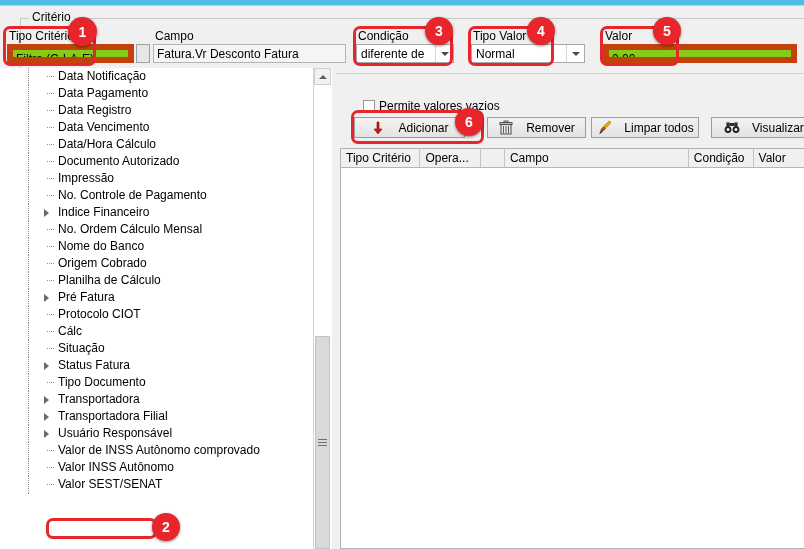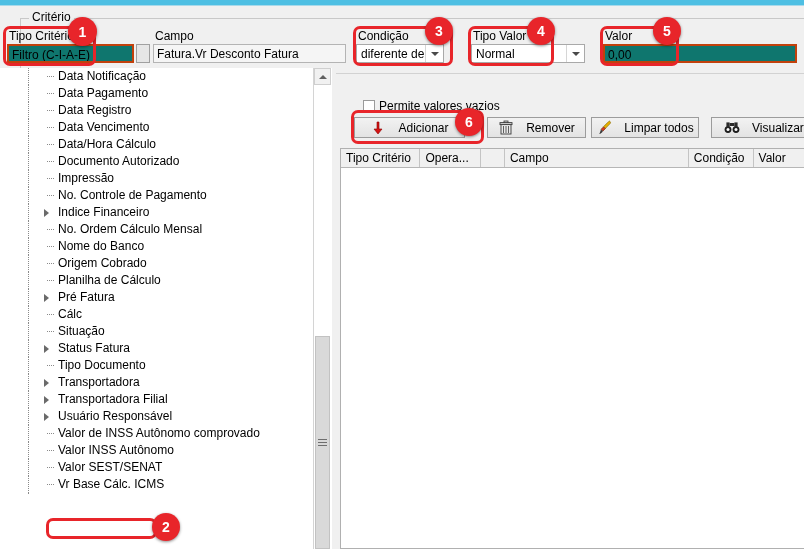--- a/index.html
+++ b/index.html
@@ -19,21 +19,21 @@
   
   .group{position:absolute;left:20px;top:9px;width:796px;height:60px;}
   .group-line{position:absolute;left:0;top:9px;width:796px;height:1px;background:#c8c8c8;}
   .group-left{position:absolute;left:0;top:9px;width:1px;height:51px;background:#c8c8c8;}
   .group-label{position:absolute;left:9px;top:1px;background:#f0f0f0;padding:0 3px;font-size:12px;line-height:14px;color:#000;}
 
   
   .flabel{position:absolute;font-size:12px;line-height:14px;color:#000;white-space:nowrap;}
 
   
-  .tinput{position:absolute;background:#0f766e;border:2px solid #c2410c;box-sizing:border-box;
+  .tinput{position:absolute;background:#84cc16;border:6px solid #c2410c;box-sizing:border-box;
           font-family:"Liberation Sans",sans-serif;font-size:12px;color:#000;
           padding:1px 0 0 3px;line-height:16px;overflow:hidden;white-space:nowrap;}
   .readonlyfield{background:#f5f5f5;border:1px solid #b4b4b4;}
 
   
   .sqbtn{position:absolute;background:#e6e6e6;border:1px solid #a0a0a0;box-sizing:border-box;}
 
   
   .combo{position:absolute;background:#fff;border:1px solid #a9a9a9;box-sizing:border-box;}
   .combo .ctext{position:absolute;left:4px;top:1px;font-size:12px;line-height:16px;white-space:nowrap;}
@@ -107,21 +107,21 @@
   </div>
 
   <div class="flabel" style="left:9px;top:29px;">Tipo Critério</div>
   <div class="tinput" style="left:7px;top:44px;width:127px;height:19px;">Filtro (C-I-A-E)</div>
   <div class="sqbtn" style="left:136px;top:44px;width:14px;height:19px;"></div>
 
   <div class="flabel" style="left:155px;top:29px;">Campo</div>
   <div class="tinput readonlyfield" style="left:153px;top:44px;width:193px;height:19px;">Fatura.Vr Desconto Fatura</div>
 
   <div class="flabel" style="left:358px;top:29px;">Condição</div>
-  <div class="combo" style="left:356px;top:44px;width:88px;height:19px;">
+  <div class="combo" style="left:356px;top:44px;width:98px;height:19px;">
     <div class="ctext">diferente de</div>
     <div class="cbtn">
         <div class="chev"></div>
       </div>
   </div>
 
   <div class="flabel" style="left:473px;top:29px;">Tipo Valor</div>
   <div class="combo" style="left:471px;top:44px;width:114px;height:19px;">
     <div class="ctext">Normal</div>
     <div class="cbtn">
@@ -266,20 +266,25 @@
           <span class="tlabel">Planilha de Cálculo</span>
         </div>
         <div class="trow">
           <div class="dashv"></div>
           <div class="expander"></div>
           <span class="tlabel">Pré Fatura</span>
         </div>
         <div class="trow">
           <div class="dashv"></div>
           <div class="elbow"></div>
+          <span class="tlabel">Protocolo CIOT</span>
+        </div>
+        <div class="trow">
+          <div class="dashv"></div>
+          <div class="elbow"></div>
           <span class="tlabel">Cálc</span>
         </div>
         <div class="trow">
           <div class="dashv"></div>
           <div class="elbow"></div>
           <span class="tlabel">Situação</span>
         </div>
         <div class="trow">
           <div class="dashv"></div>
           <div class="expander"></div>

